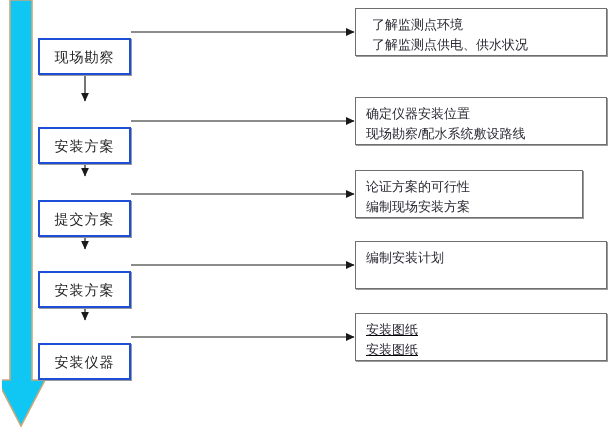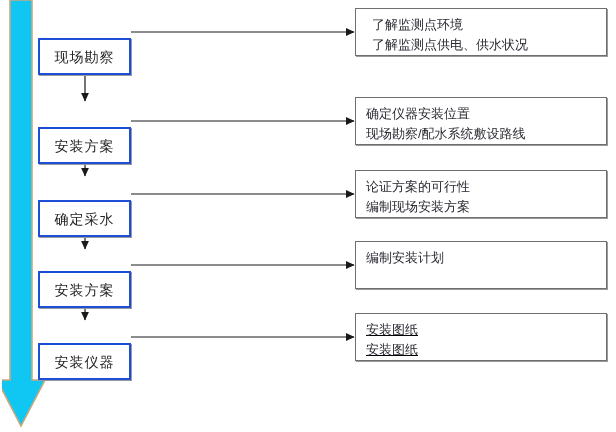--- a/index.html
+++ b/index.html
@@ -107,42 +107,42 @@
 
   <div class="stage-box" style="left:38px; top:14px; width:93px; height:37px;">
     <span class="stage-label">现场勘察</span>
   </div>
 
   <div class="stage-box" style="left:38px; top:103px; width:93px; height:37px;">
     <span class="stage-label">安装方案</span>
   </div>
 
   <div class="stage-box" style="left:38px; top:176px; width:93px; height:37px;">
-    <span class="stage-label">确定采水</span>
+    <span class="stage-label">提交方案</span>
   </div>
 
   <div class="stage-box" style="left:38px; top:247px; width:93px; height:37px;">
     <span class="stage-label">安装方案</span>
   </div>
 
   <div class="stage-box" style="left:38px; top:319px; width:93px; height:37px;">
     <span class="stage-label">安装仪器</span>
   </div>
 
   <div class="detail-box" style="left:355px; top:8px; width:252px; height:48px;padding-left:16px;">
     <div class="detail-line">了解监测点环境</div>
     <div class="detail-line">了解监测点供电、供水状况</div>
   </div>
 
   <div class="detail-box" style="left:355px; top:97px; width:252px; height:48px;">
     <div class="detail-line">确定仪器安装位置</div>
     <div class="detail-line">现场勘察/配水系统敷设路线</div>
   </div>
 
-  <div class="detail-box" style="left:355px; top:170px; width:252px; height:48px;">
+  <div class="detail-box" style="left:355px; top:170px; width:228px; height:48px;">
     <div class="detail-line">论证方案的可行性</div>
     <div class="detail-line">编制现场安装方案</div>
   </div>
 
   <div class="detail-box" style="left:355px; top:241px; width:252px; height:48px;">
     <div class="detail-line">编制安装计划</div>
   </div>
 
   <div class="detail-box" style="left:355px; top:313px; width:252px; height:48px;text-decoration:underline;">
     <div class="detail-line">安装图纸</div>

